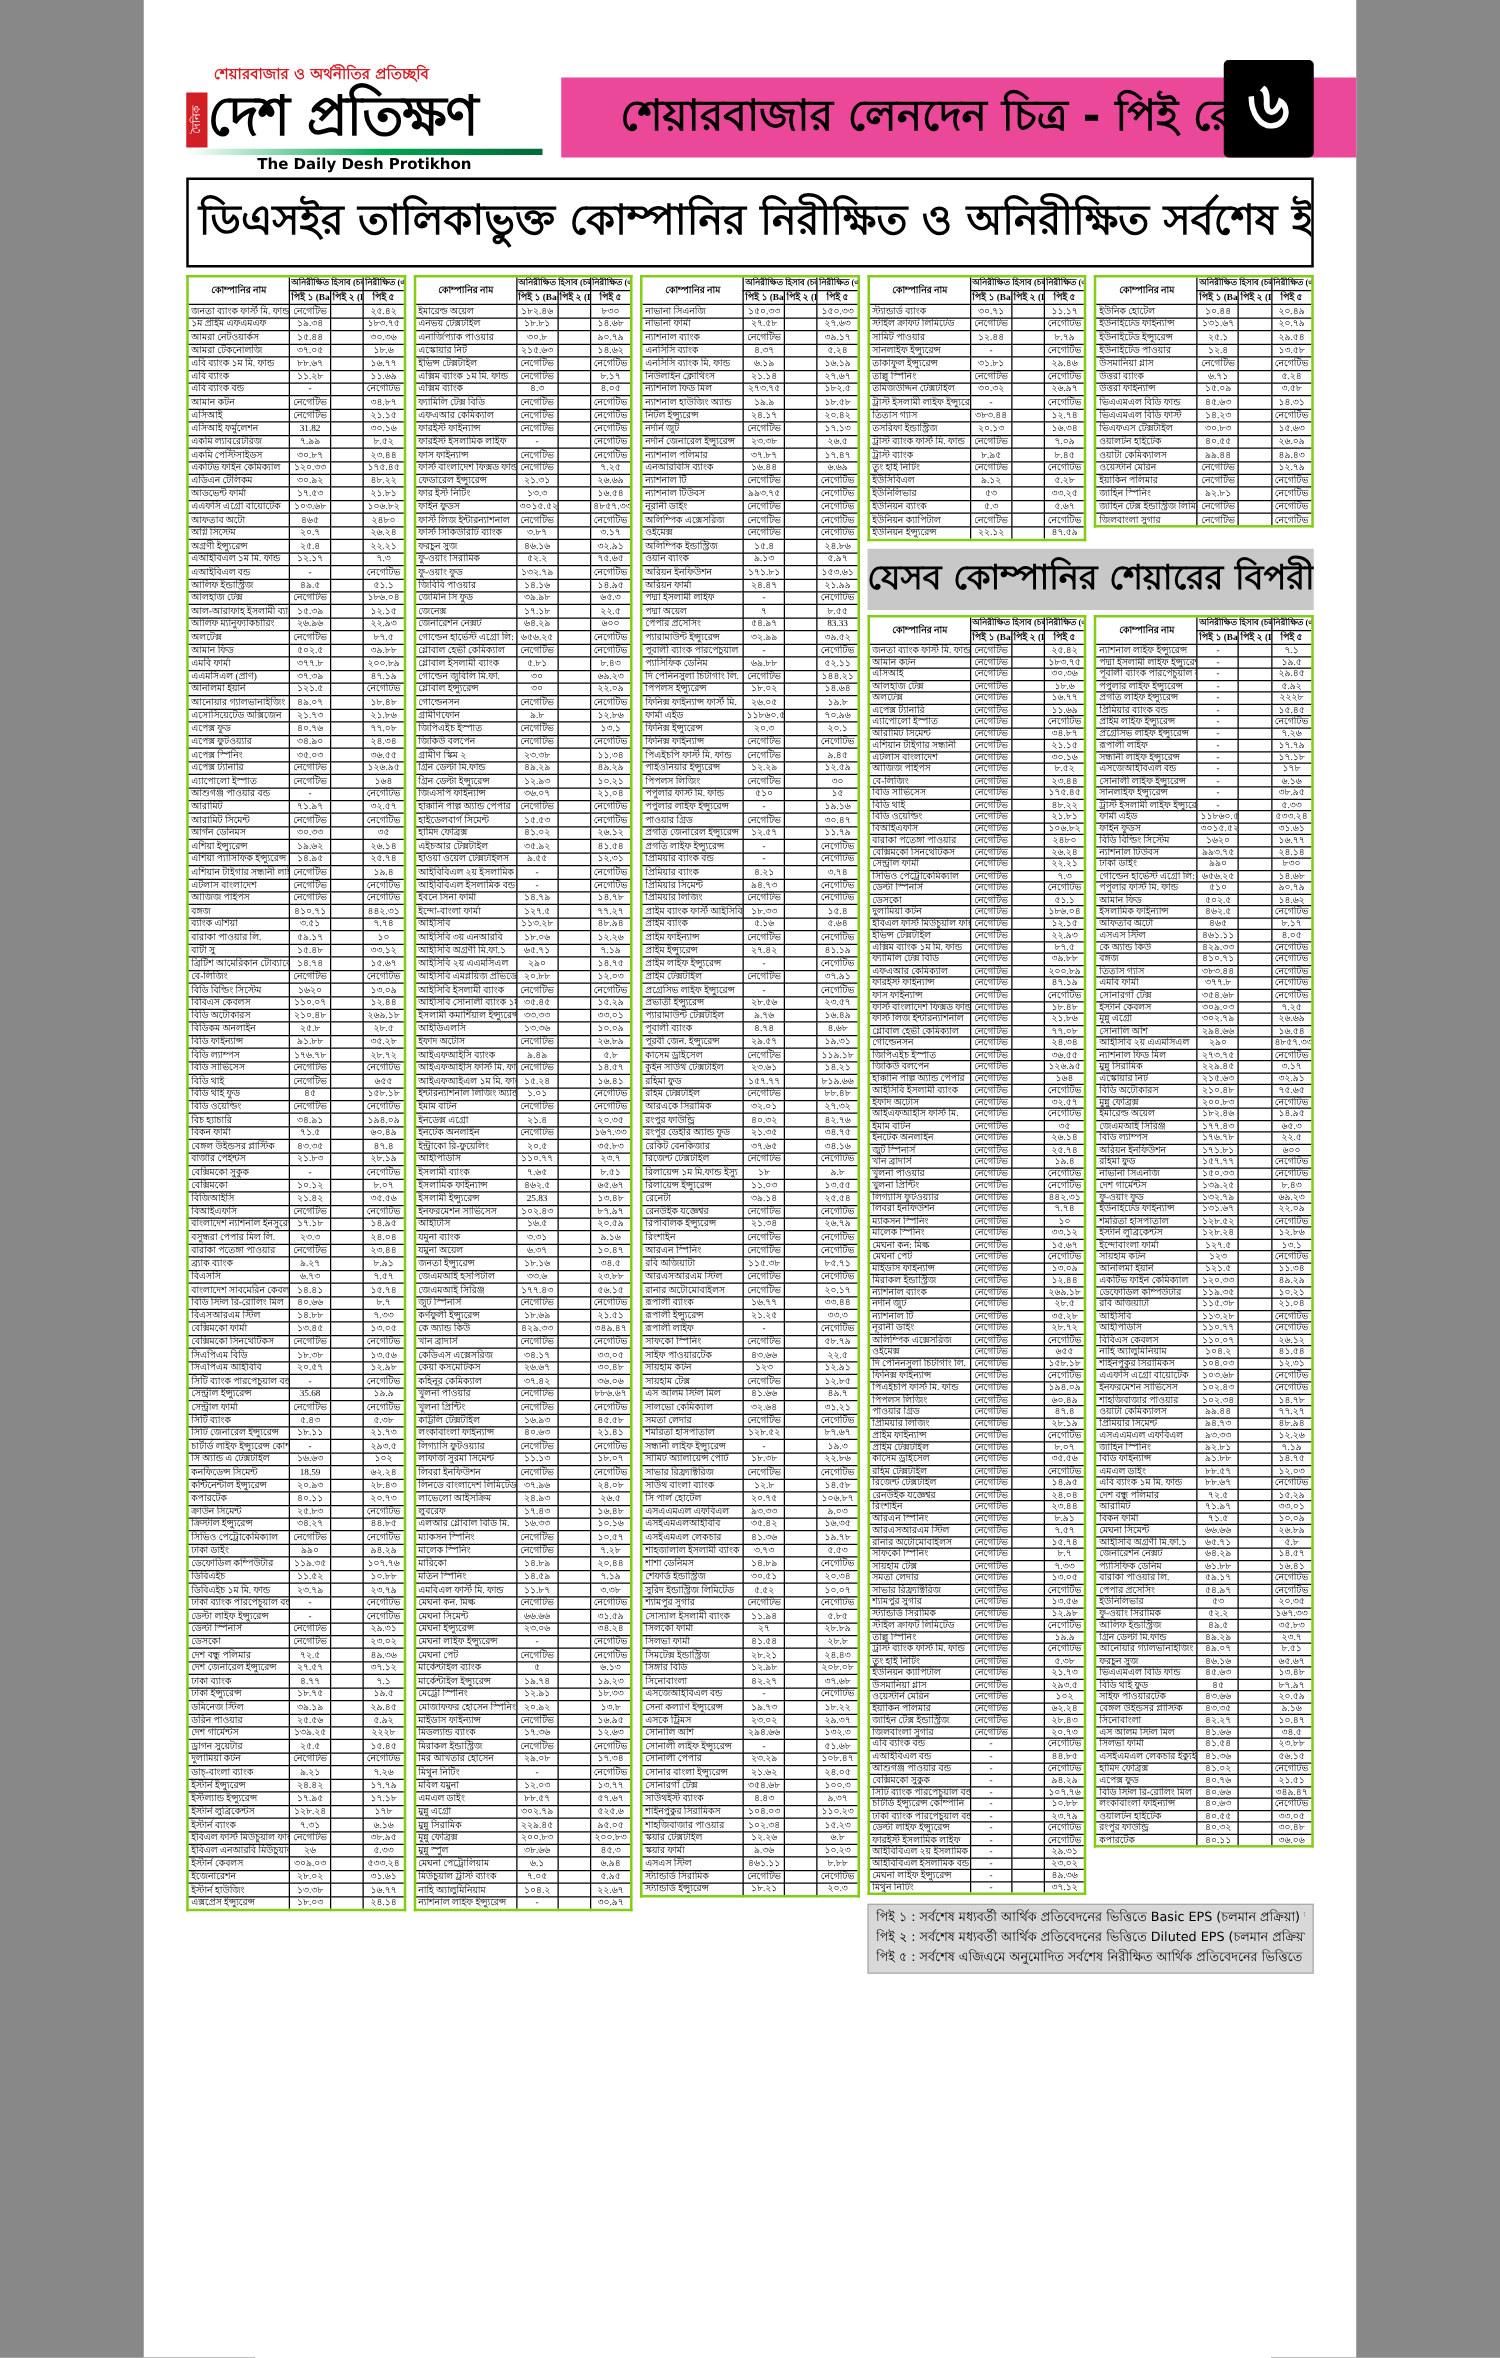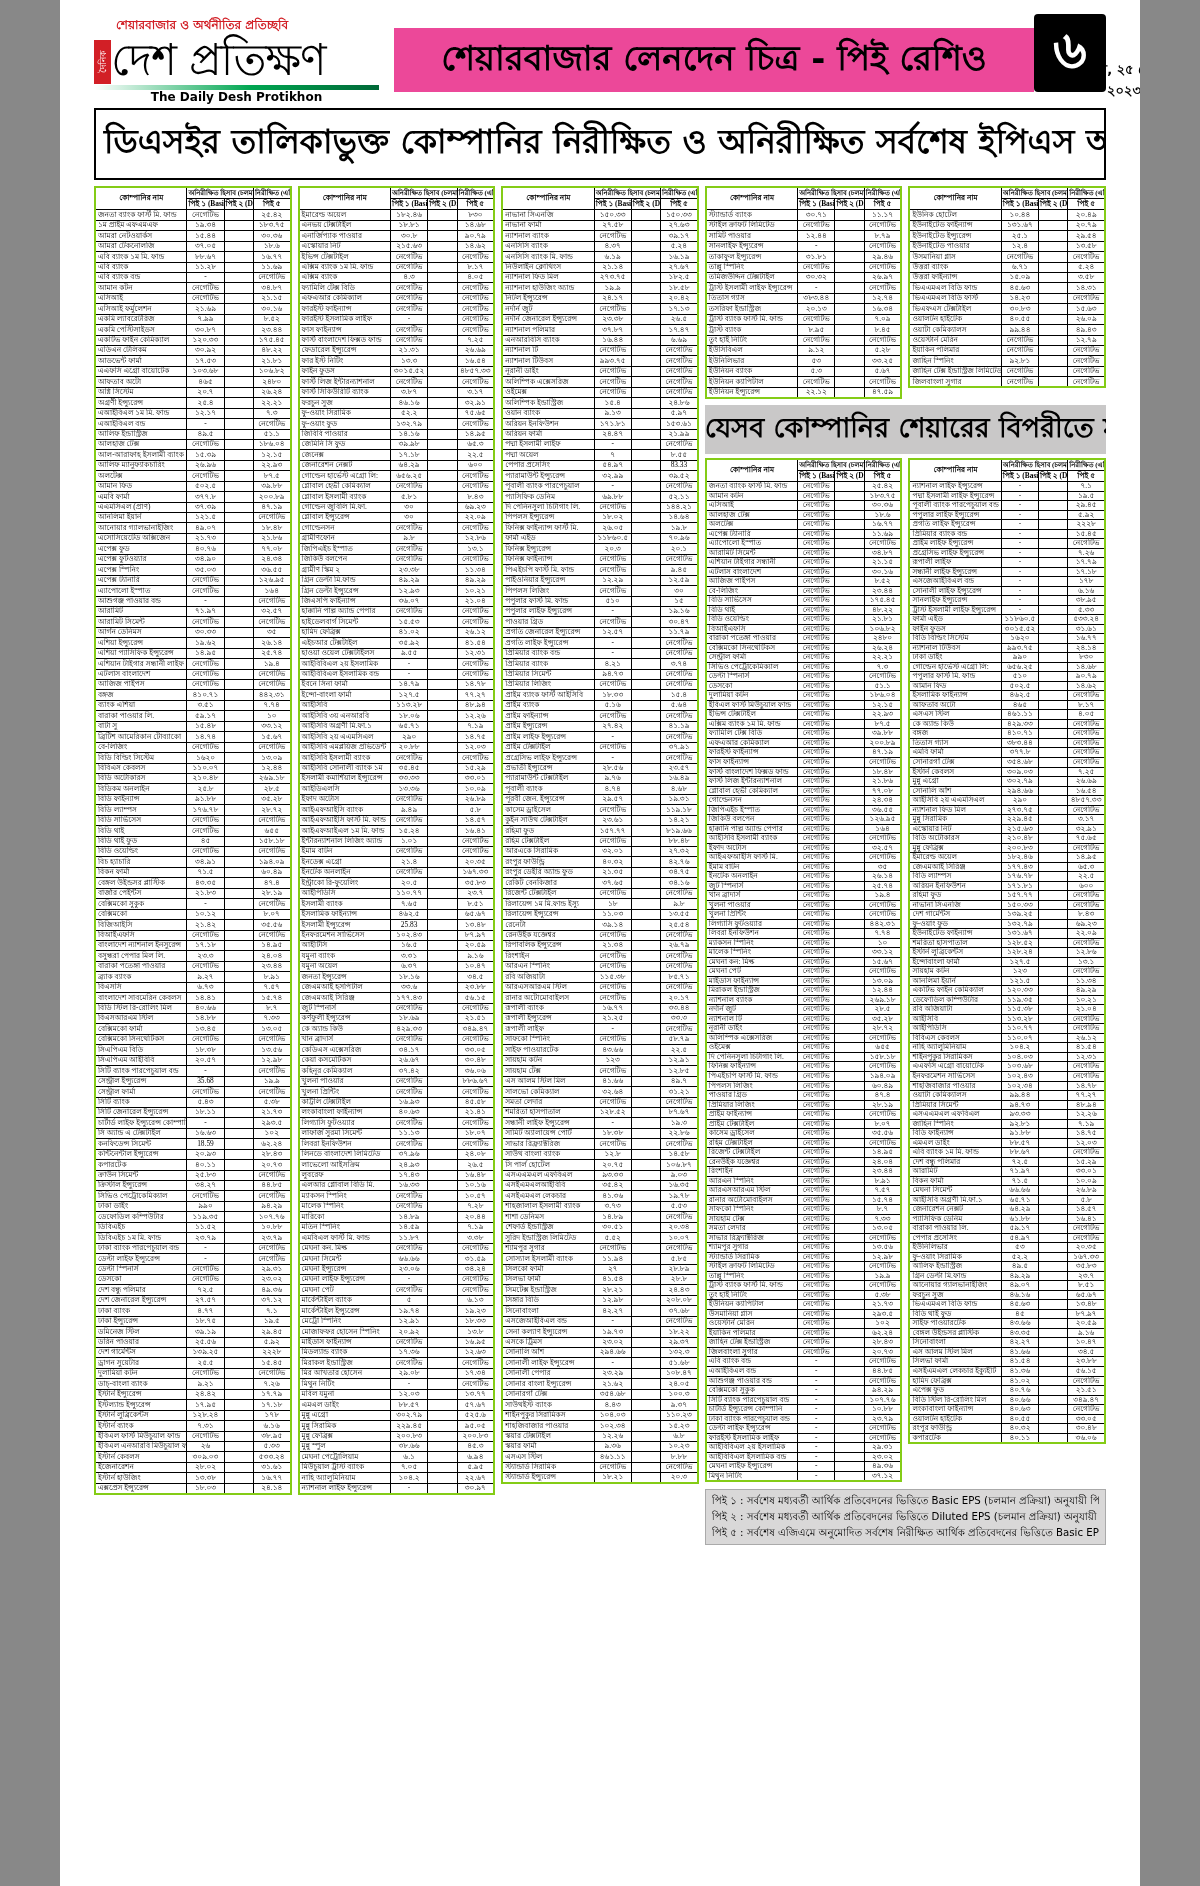--- a/index.html
+++ b/index.html
@@ -1,26 +1,26 @@
 <!DOCTYPE html>
 <html><head>
 <meta charset="utf-8">
 <style>
   html,body{margin:0;padding:0;background:#888;}
   *{box-sizing:border-box;}
-  .page{position:relative;width:1080px;height:1886px;background:#fff;margin:0 auto;
-        font-family:"DejaVu Sans",sans-serif;color:#000;overflow:hidden;padding:14px 34px 8px 34px;}
+  .page{position:relative;width:970px;height:1886px;background:#fff;margin:0 auto;
+        font-family:"DejaVu Sans",sans-serif;color:#000;overflow:hidden;padding:48px 34px 8px 34px;}
   
   .topbar{position:relative;height:88px;margin-bottom:6px;}
   .logo-block{position:absolute;left:0;top:2px;width:285px;}
   .logo-tagline{color:#d21f26;font-size:12px;font-weight:bold;margin-left:22px;}
   .logo-row{display:flex;align-items:flex-end;}
   .dainik{background:#d21f26;color:#fff;font-size:9px;writing-mode:vertical-rl;transform:rotate(180deg);
           padding:2px 1px;height:44px;text-align:center;}
-  .logo-text{font-size:44px;font-weight:normal;line-height:48px;letter-spacing:-1px;}
+  .logo-text{font-size:44px;font-weight:bold;line-height:48px;letter-spacing:-1px;}
   .logo-underline{height:5px;background:linear-gradient(to right,#ffffff,#00a651 55%,#006837);margin-top:1px;}
   .logo-en{font-size:12px;font-weight:bold;text-align:center;}
   .title-bar{position:absolute;left:300px;top:14px;width:640px;height:64px;background:#ec4899;
              display:flex;align-items:center;justify-content:center;font-size:34px;font-weight:bold;}
   .edition-date{position:absolute;left:955px;top:46px;width:150px;font-size:13px;font-weight:bold;text-align:center;}
   .page-num{position:absolute;right:0;top:0;width:72px;height:78px;background:#000;color:#fff;
             display:flex;align-items:center;justify-content:center;font-size:52px;font-weight:bold;border-radius:4px;}
   
   .subtitle-box{border:2px solid #000;margin:2px 0 6px 0;padding:6px 8px;
                 font-size:33px;font-weight:bold;text-align:center;white-space:nowrap;overflow:hidden;}
@@ -139,21 +139,21 @@
               <td class="num">৩৪.৮৭</td>
             </tr>
             <tr>
               <td>এসিআই</td>
               <td class="num">নেগেটিভ</td>
               <td class="num"></td>
               <td class="num">২১.১৫</td>
             </tr>
             <tr>
               <td>এসিআই ফর্মুলেশন</td>
-              <td class="num">২১.৬৯</td>
+              <td class="num">31.82</td>
               <td class="num"></td>
               <td class="num">৩০.১৬</td>
             </tr>
             <tr>
               <td>একমি ল্যাবরেটরিজ</td>
               <td class="num">৭.৯৯</td>
               <td class="num"></td>
               <td class="num">৮.৫২</td>
             </tr>
             <tr>

